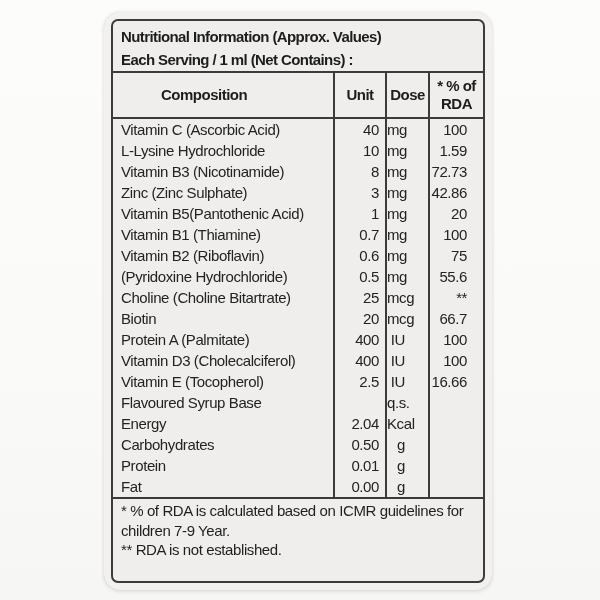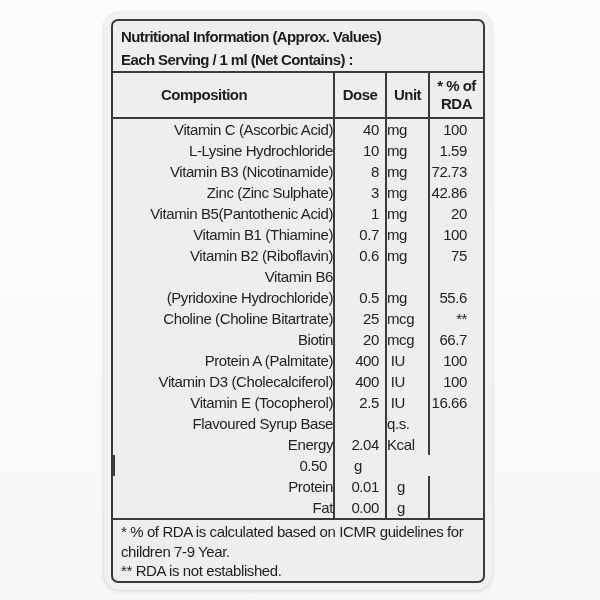--- a/index.html
+++ b/index.html
@@ -64,21 +64,21 @@
   .cell-border { border-left: 2px solid #3b3b3b; }
   .tbody { flex: 0 0 auto; }
   .tbody .grid-row { height: 21px; }
   .tbody .grid-row > div {
     font-size: 15px;
     letter-spacing: -0.4px;
     line-height: 21px;
     white-space: nowrap;
     overflow: hidden;
   }
-  .cell-comp { padding-left: 8px; text-align: right; }
+  .cell-comp { padding-left: 8px; text-align: left; }
   .cell-dose { text-align: right; padding-right: 6px; }
   .cell-unit { text-align: right; padding-right: 23px; }
   .cell-rda  { text-align: right; padding-right: 16px; }
   .footer {
     flex: 1 1 auto;
     border-top: 2px solid #3b3b3b;
     padding: 2px 8px 0 8px;
     font-size: 15px;
     letter-spacing: -0.4px;
     line-height: 19.5px;
@@ -93,22 +93,22 @@
 <div class="sticker">
   <div class="frame">
 
     <div class="title-block">
       <div>Nutritional Information (Approx. Values)</div>
       <div>Each Serving / 1 ml (Net Contains) :</div>
     </div>
 
     <div class="grid-row col-heads">
       <div>Composition</div>
+      <div class="cell-border">Unit</div>
       <div class="cell-border">Dose</div>
-      <div class="cell-border">Unit</div>
       <div class="cell-border">
         <span>
           <span style="display:block">* % of</span>
           <span style="display:block">RDA</span>
         </span>
       </div>
     </div>
 
     <div class="tbody">
 
@@ -154,26 +154,20 @@
           <div class="cell-rda cell-border">100</div>
         </div>
 
         <div class="grid-row">
           <div class="cell-comp">Vitamin B2 (Riboflavin)</div>
           <div class="cell-dose cell-border">0.6</div>
           <div class="cell-unit cell-border">mg</div>
           <div class="cell-rda cell-border">75</div>
         </div>
 
-        <div class="grid-row">
-          <div class="cell-comp">Vitamin B6</div>
-          <div class="cell-dose cell-border"></div>
-          <div class="cell-unit cell-border"></div>
-          <div class="cell-rda cell-border"></div>
-        </div>
 
         <div class="grid-row">
           <div class="cell-comp">(Pyridoxine Hydrochloride)</div>
           <div class="cell-dose cell-border">0.5</div>
           <div class="cell-unit cell-border">mg</div>
           <div class="cell-rda cell-border">55.6</div>
         </div>
 
         <div class="grid-row">
           <div class="cell-comp">Choline (Choline Bitartrate)</div>
@@ -218,20 +212,21 @@
         </div>
 
         <div class="grid-row">
           <div class="cell-comp">Energy</div>
           <div class="cell-dose cell-border">2.04</div>
           <div class="cell-unit cell-border">Kcal</div>
           <div class="cell-rda cell-border"></div>
         </div>
 
         <div class="grid-row">
+          <div class="cell-comp">Carbohydrates</div>
           <div class="cell-dose cell-border">0.50</div>
           <div class="cell-unit cell-border">g</div>
           <div class="cell-rda cell-border"></div>
         </div>
 
         <div class="grid-row">
           <div class="cell-comp">Protein</div>
           <div class="cell-dose cell-border">0.01</div>
           <div class="cell-unit cell-border">g</div>
           <div class="cell-rda cell-border"></div>

